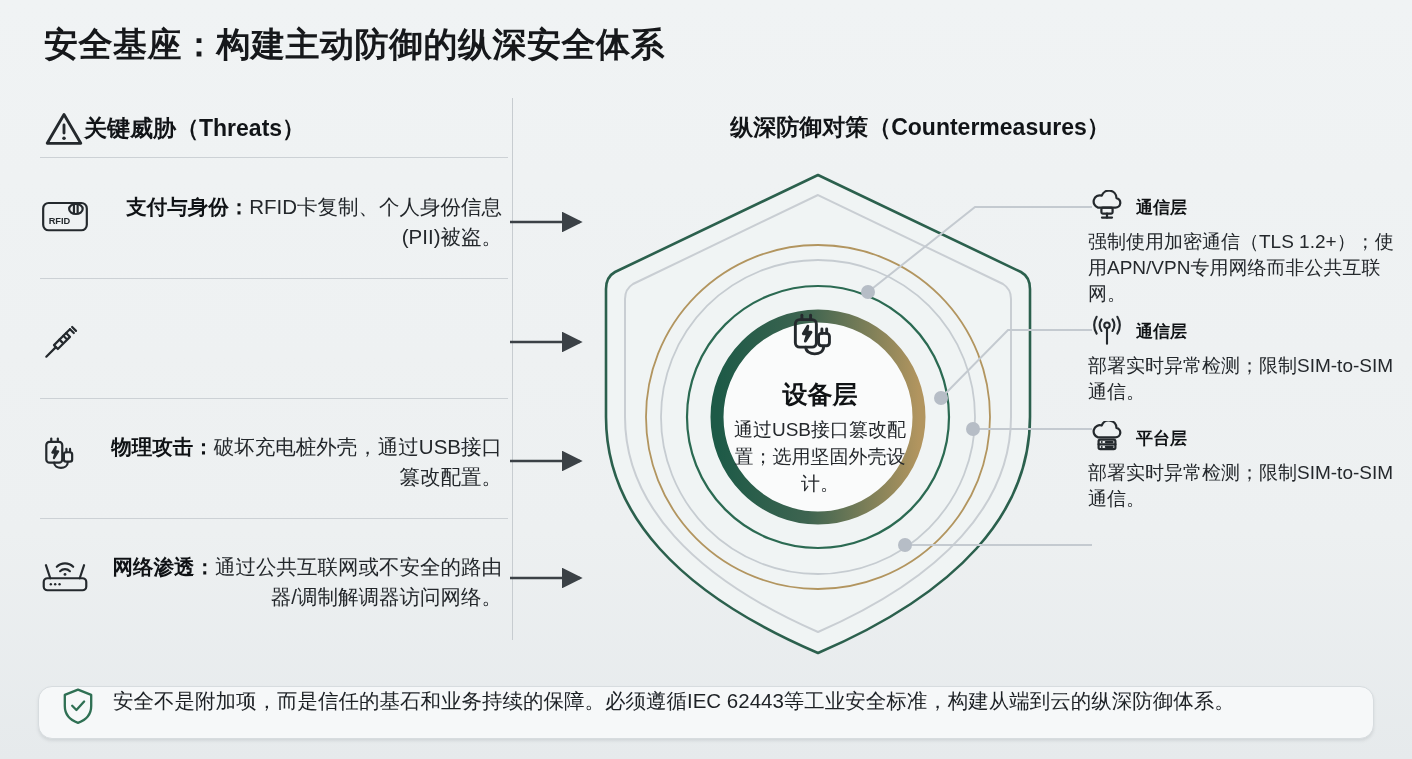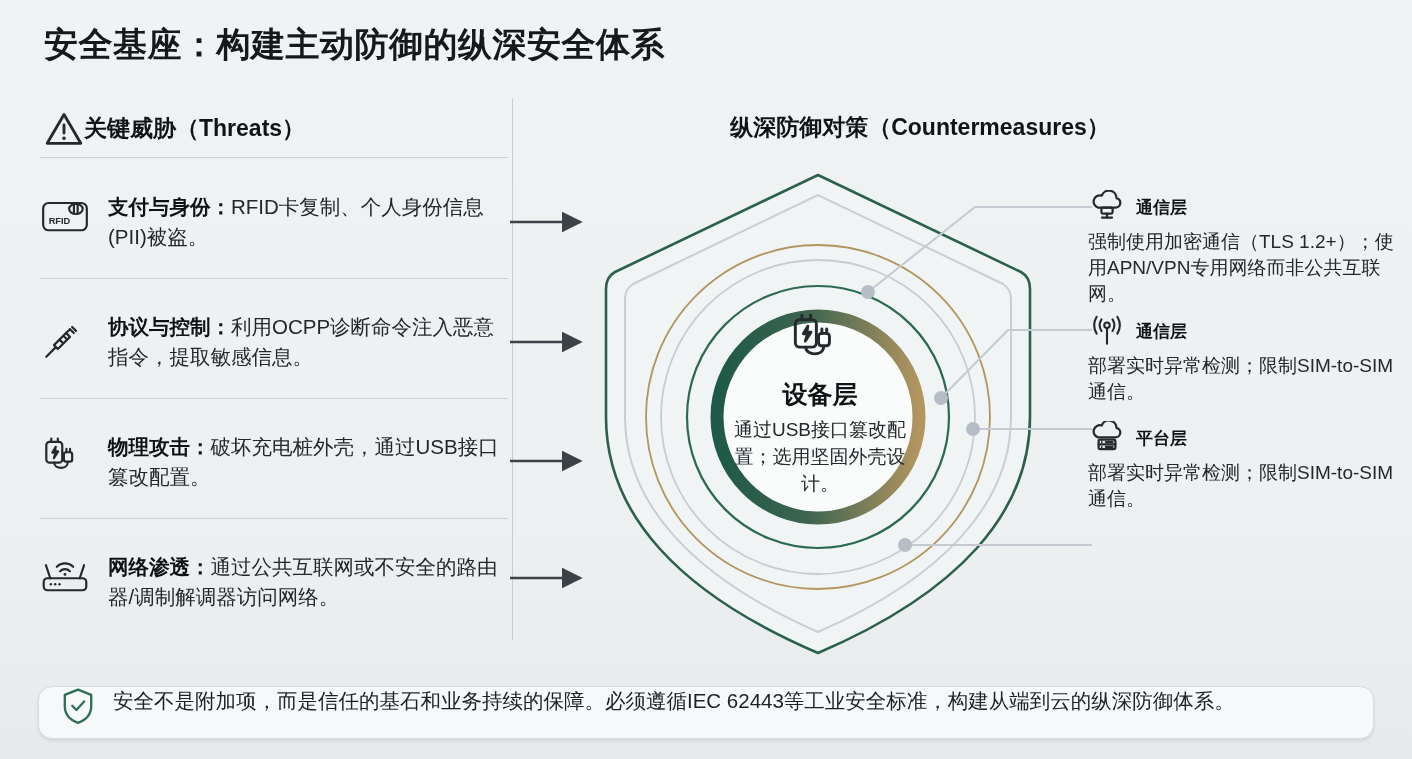--- a/index.html
+++ b/index.html
@@ -12,21 +12,21 @@
   .abs{position:absolute;}
   .page-title{
     left:44px;top:22px;width:1100px;
     font-size:34px;font-weight:800;color:#16181b;letter-spacing:0.5px;
   }
   
   .col-header{left:44px;top:110px;display:flex;align-items:center;}
   .col-header .hd-txt{font-size:23px;font-weight:800;color:#111417;}
   .hdiv{left:40px;width:468px;height:1px;background:#ccd1d5;}
   .vdiv{left:512px;top:98px;width:1px;height:542px;background:#c7ccd0;}
-  .threat{left:40px;width:462px;display:flex;gap:18px;align-items:flex-start;}
+  .threat{left:40px;width:462px;display:flex;gap:18px;align-items:flex-start;text-align:right;}
   .threat .ticon{width:50px;flex:0 0 50px;display:flex;justify-content:center;padding-top:4px;}
   .threat .ttext{font-size:20.5px;line-height:1.48;color:#23272b;}
   .threat .ttext b{color:#0f1215;font-weight:800;}
   
   .cm-header{left:530px;top:112px;width:780px;text-align:center;
     font-size:23px;font-weight:800;color:#111417;}
   
   .shield-center{left:718px;top:312px;width:204px;text-align:center;}
   .shield-center .ctitle{font-size:25px;font-weight:800;color:#101315;margin-top:16px;}
   .shield-center .ctext{font-size:19px;line-height:1.42;color:#25292d;margin-top:6px;}
@@ -84,21 +84,20 @@
       <svg width="44" height="44" viewBox="0 0 40 40">
         <line class="icon-stroke" x1="3" y1="37" x2="11.5" y2="28.5"></line>
         <path class="icon-stroke" d="M10 26.5 L21 15.5 L24.5 19 L13.5 30 Z"></path>
         <line class="icon-stroke" x1="21" y1="15.5" x2="24.5" y2="12"></line>
         <line class="icon-stroke" x1="26.5" y1="10" x2="30" y2="13.5"></line>
         <line class="icon-stroke" x1="24.5" y1="12" x2="28" y2="15.5"></line>
         <line class="icon-stroke" x1="15" y1="21.5" x2="17.5" y2="24"></line>
         <line class="icon-stroke" x1="18.5" y1="18" x2="21" y2="20.5"></line>
       </svg>
     </span>
-    <div class="ttext"><b>协议与控制：</b><span>利用OCPP诊断命令注入恶意指令，提取敏感信息。</span></div>
   </div>
   <div class="abs hdiv" style="top:398px"></div>
 
   <div class="abs threat" style="top:432px">
     <span class="ticon">
       <svg width="44" height="38" viewBox="0 0 40 34">
         <rect class="icon-stroke" x="3" y="5" width="14.5" height="19" rx="3"></rect>
         <line class="icon-stroke" x1="7.5" y1="5" x2="7.5" y2="2"></line>
         <line class="icon-stroke" x1="13.5" y1="5" x2="13.5" y2="2"></line>
         <path class="icon-stroke" d="M11.6 9.5 l-3.1 5.3 h2.9 l-1.5 5 3.9 -6.1 h-2.9 z"></path>

